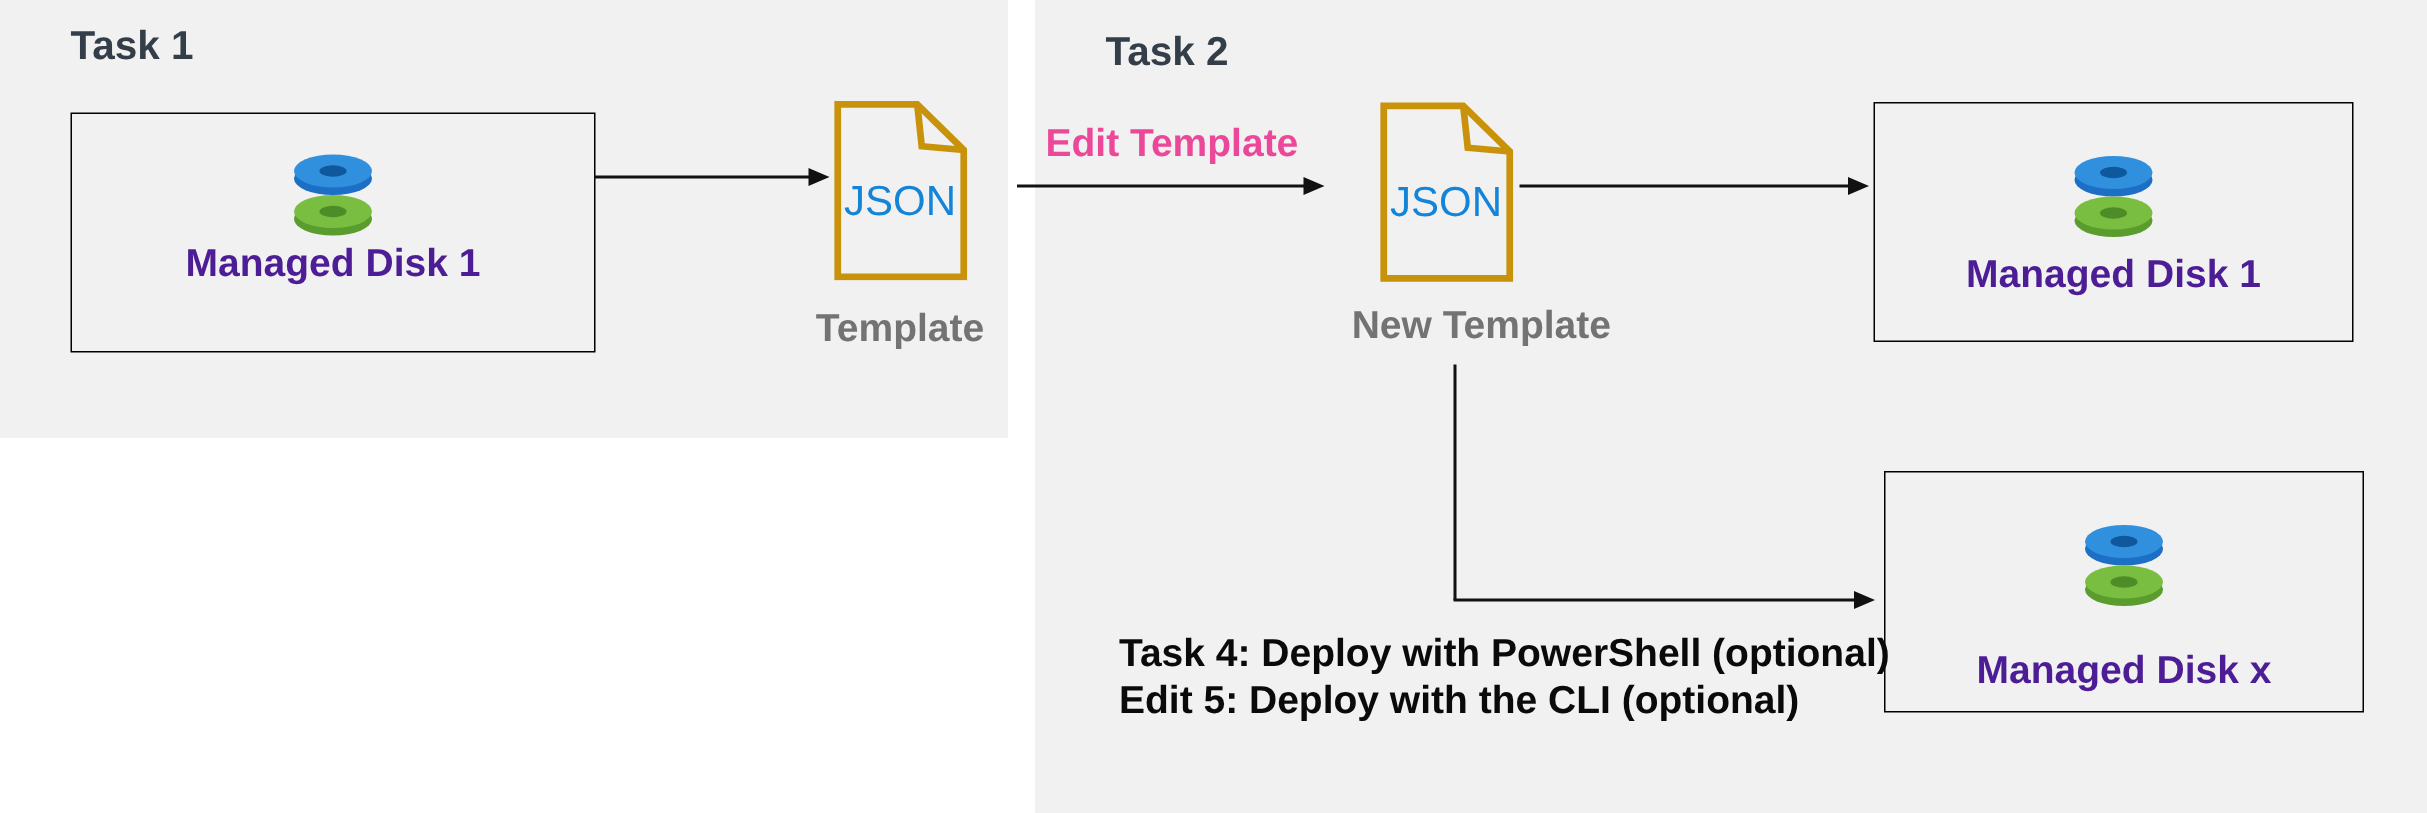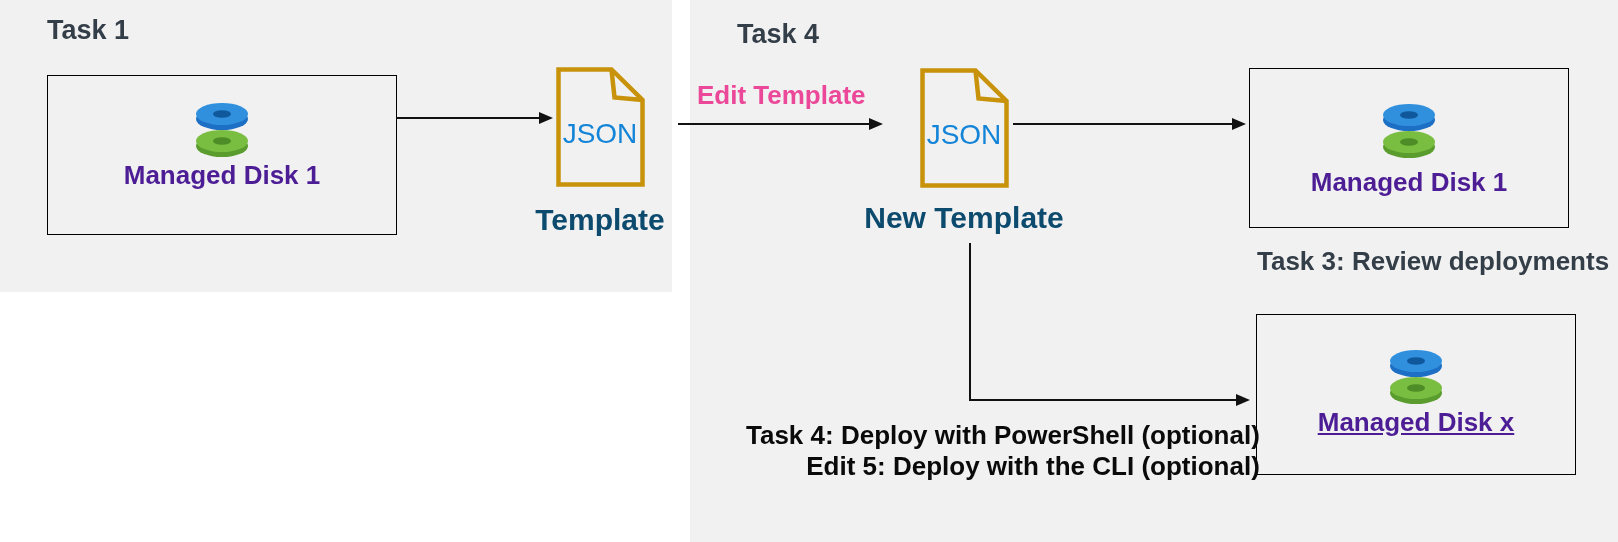--- a/index.html
+++ b/index.html
@@ -19,48 +19,47 @@
   .box-r1{left:1249px;top:68px;width:318px;height:158px;}
   .box-r2{left:1256px;top:314px;width:318px;height:159px;}
   .disk-box .disk-svg{position:absolute;left:50%;transform:translateX(-50%);}
   .box-t1 .disk-svg{top:24px;}
   .box-r1 .disk-svg{top:32px;}
   .box-r2 .disk-svg{top:32px;}
   .disk-box .box-label{position:absolute;left:0;width:100%;text-align:center;
     font-size:26px;font-weight:bold;color:#4c1d95;}
   .box-t1 .box-label{top:84px;}
   .box-r1 .box-label{top:98px;}
-  .box-r2 .box-label{top:92px;text-decoration:underline;}
+  .box-r2 .box-label{top:116px;}
   .file-icon{position:absolute;width:89px;height:120px;}
   .file-template{left:556px;top:67px;}
   .file-newtemplate{left:920px;top:68px;}
-  .file-caption{position:absolute;text-align:center;font-size:30px;font-weight:bold;color:#0c4a6e;}
+  .file-caption{position:absolute;text-align:center;font-size:26px;font-weight:bold;color:#737373;}
   .cap-template{left:516px;top:203px;width:168px;}
-  .cap-newtemplate{left:854px;top:201px;width:220px;}
+  .cap-newtemplate{left:854px;top:201px;width:220px;text-align:right;}
   .arrow-label{position:absolute;font-size:26px;font-weight:bold;color:#ec4899;white-space:nowrap;}
   .lbl-edit{left:697px;top:80px;}
   .lbl-deploy{left:1016px;top:80px;width:220px;text-align:center;}
   .line-h{position:absolute;height:2px;background:#111;}
   .line-v{position:absolute;width:2px;background:#111;}
   .head-right{position:absolute;width:0;height:0;
     border-top:6px solid transparent;border-bottom:6px solid transparent;border-left:14px solid #111;}
   .task45{position:absolute;left:746px;top:420px;font-size:26px;font-weight:bold;
-    color:#0a0a0a;line-height:31px;white-space:nowrap;text-align:right;}
+    color:#0a0a0a;line-height:31px;white-space:nowrap;}
 </style>
 </head>
 <body>
 
 <div class="stage">
 
   <div class="panel panel-task1"></div>
   <div class="panel panel-task2"></div>
 
   <div class="heading h-task1">Task 1</div>
-  <div class="heading h-task2">Task 4</div>
-  <div class="heading h-task3">Task 3: Review deployments</div>
+  <div class="heading h-task2">Task 2</div>
 
   <div class="disk-box box-t1">
     <svg class="disk-svg" width="56" height="58" viewBox="0 0 56 58">
       <g>
         <ellipse cx="28" cy="19" rx="26" ry="11" fill="#1c6fc4"></ellipse>
         <ellipse cx="28" cy="14" rx="26" ry="11" fill="#3090dd"></ellipse>
         <ellipse cx="28" cy="14" rx="9" ry="3.8" fill="#10589c"></ellipse>
       </g>
       <g>
         <ellipse cx="28" cy="46" rx="26" ry="11" fill="#5a9c2e"></ellipse>

